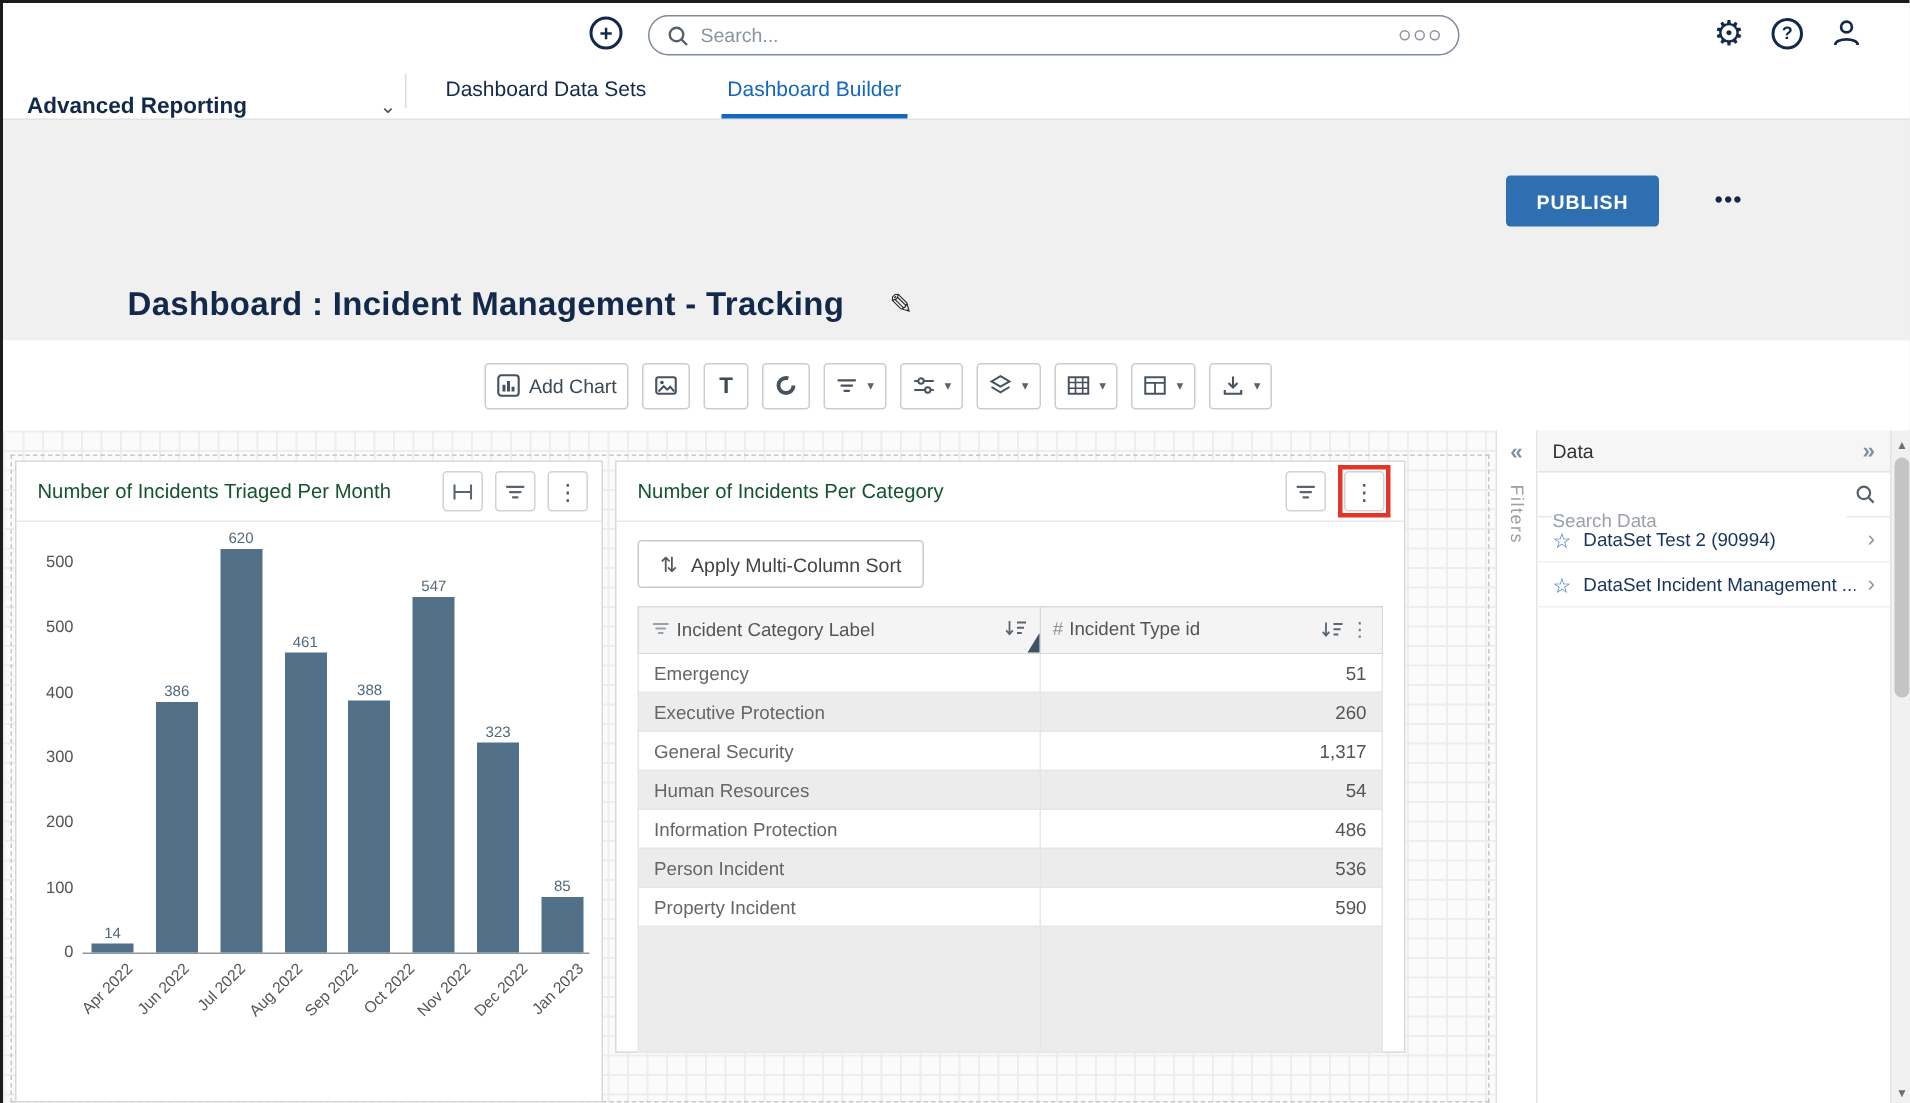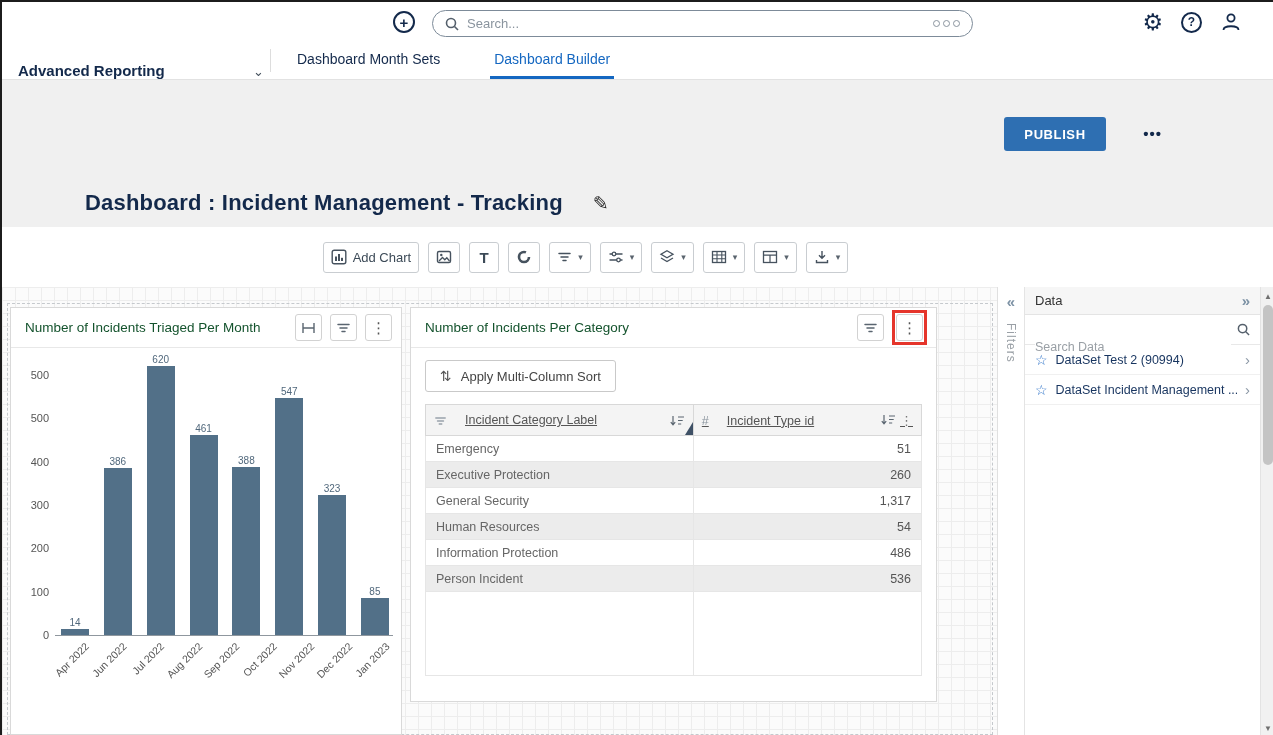--- a/index.html
+++ b/index.html
@@ -88,21 +88,21 @@
 
   
   .tw-body { padding:12px 14px 0 14px; }
   .sort-btn { height:32px; border:1px solid #c9c9c9; border-radius:3px; background:#fff;
               display:inline-flex; align-items:center; gap:9px; padding:0 14px; font-size:13px;
               color:#444; cursor:pointer; font-family:inherit; }
   .msort { font-size:14px; color:#555; }
   .data-table { width:100%; border-collapse:collapse; margin-top:12px; }
   .data-table th { position:relative; background:#f4f4f4; border:1px solid #d8d8d8; height:31px;
                    font-weight:normal; text-align:left; }
-  .th-inner { display:flex; align-items:flex-end; gap:18px; padding:0 8px; font-size:12.5px; color:#555;text-decoration:underline; }
+  .th-inner { display:flex; align-items:flex-start; gap:4px; padding:0 8px; font-size:12.5px; color:#555; }
   .th-sort { margin-left:auto; display:flex; align-items:center; gap:4px; color:#666; cursor:pointer; }
   .hash { color:#8a949e; font-size:12.5px; }
   .th-kebab { color:#777; font-size:13px; }
   .col-resize { position:absolute; right:0; bottom:0; width:0; height:0;
                 border-left:8px solid transparent; border-bottom:13px solid #3f5166; cursor:col-resize; }
   .data-table td { border:1px solid #e6e6e6; height:26px; padding:0 10px; font-size:12.5px; color:#666; background:#fff; }
   .data-table tbody tr:nth-child(even) td { background:#ececec; }
   .data-table td.num { text-align:right; color:#555; }
   .data-table tr.filler td { height:84px; background:#fff; }
 
@@ -162,21 +162,21 @@
     </div>
   </header>
 
   <nav class="navbar">
     <div class="app-select">
       <span class="app-name">Advanced Reporting</span>
       <span class="nav-caret">⌄</span>
     </div>
     <div class="nav-divider"></div>
     <div class="tabs">
-      <div class="tab">Dashboard Month Sets</div>
+      <div class="tab">Dashboard Data Sets</div>
       <div class="tab active">Dashboard Builder</div>
     </div>
   </nav>
 
   <section class="page-header">
     <div class="dash-title">
       <h1>Dashboard : Incident Management - Tracking</h1>
       <span class="pencil">✎</span>
     </div>
     <button class="publish-btn">PUBLISH</button>
@@ -422,20 +422,24 @@
                 <td class="num">54</td>
               </tr>
               <tr>
                 <td>Information Protection</td>
                 <td class="num">486</td>
               </tr>
               <tr>
                 <td>Person Incident</td>
                 <td class="num">536</td>
               </tr>
+              <tr>
+                <td>Property Incident</td>
+                <td class="num">590</td>
+              </tr>
               <tr class="filler">
                 <td></td>
                 <td class="num"></td>
               </tr>
             </tbody>
         </table>
       </div>
     </section>
   </main>
 

